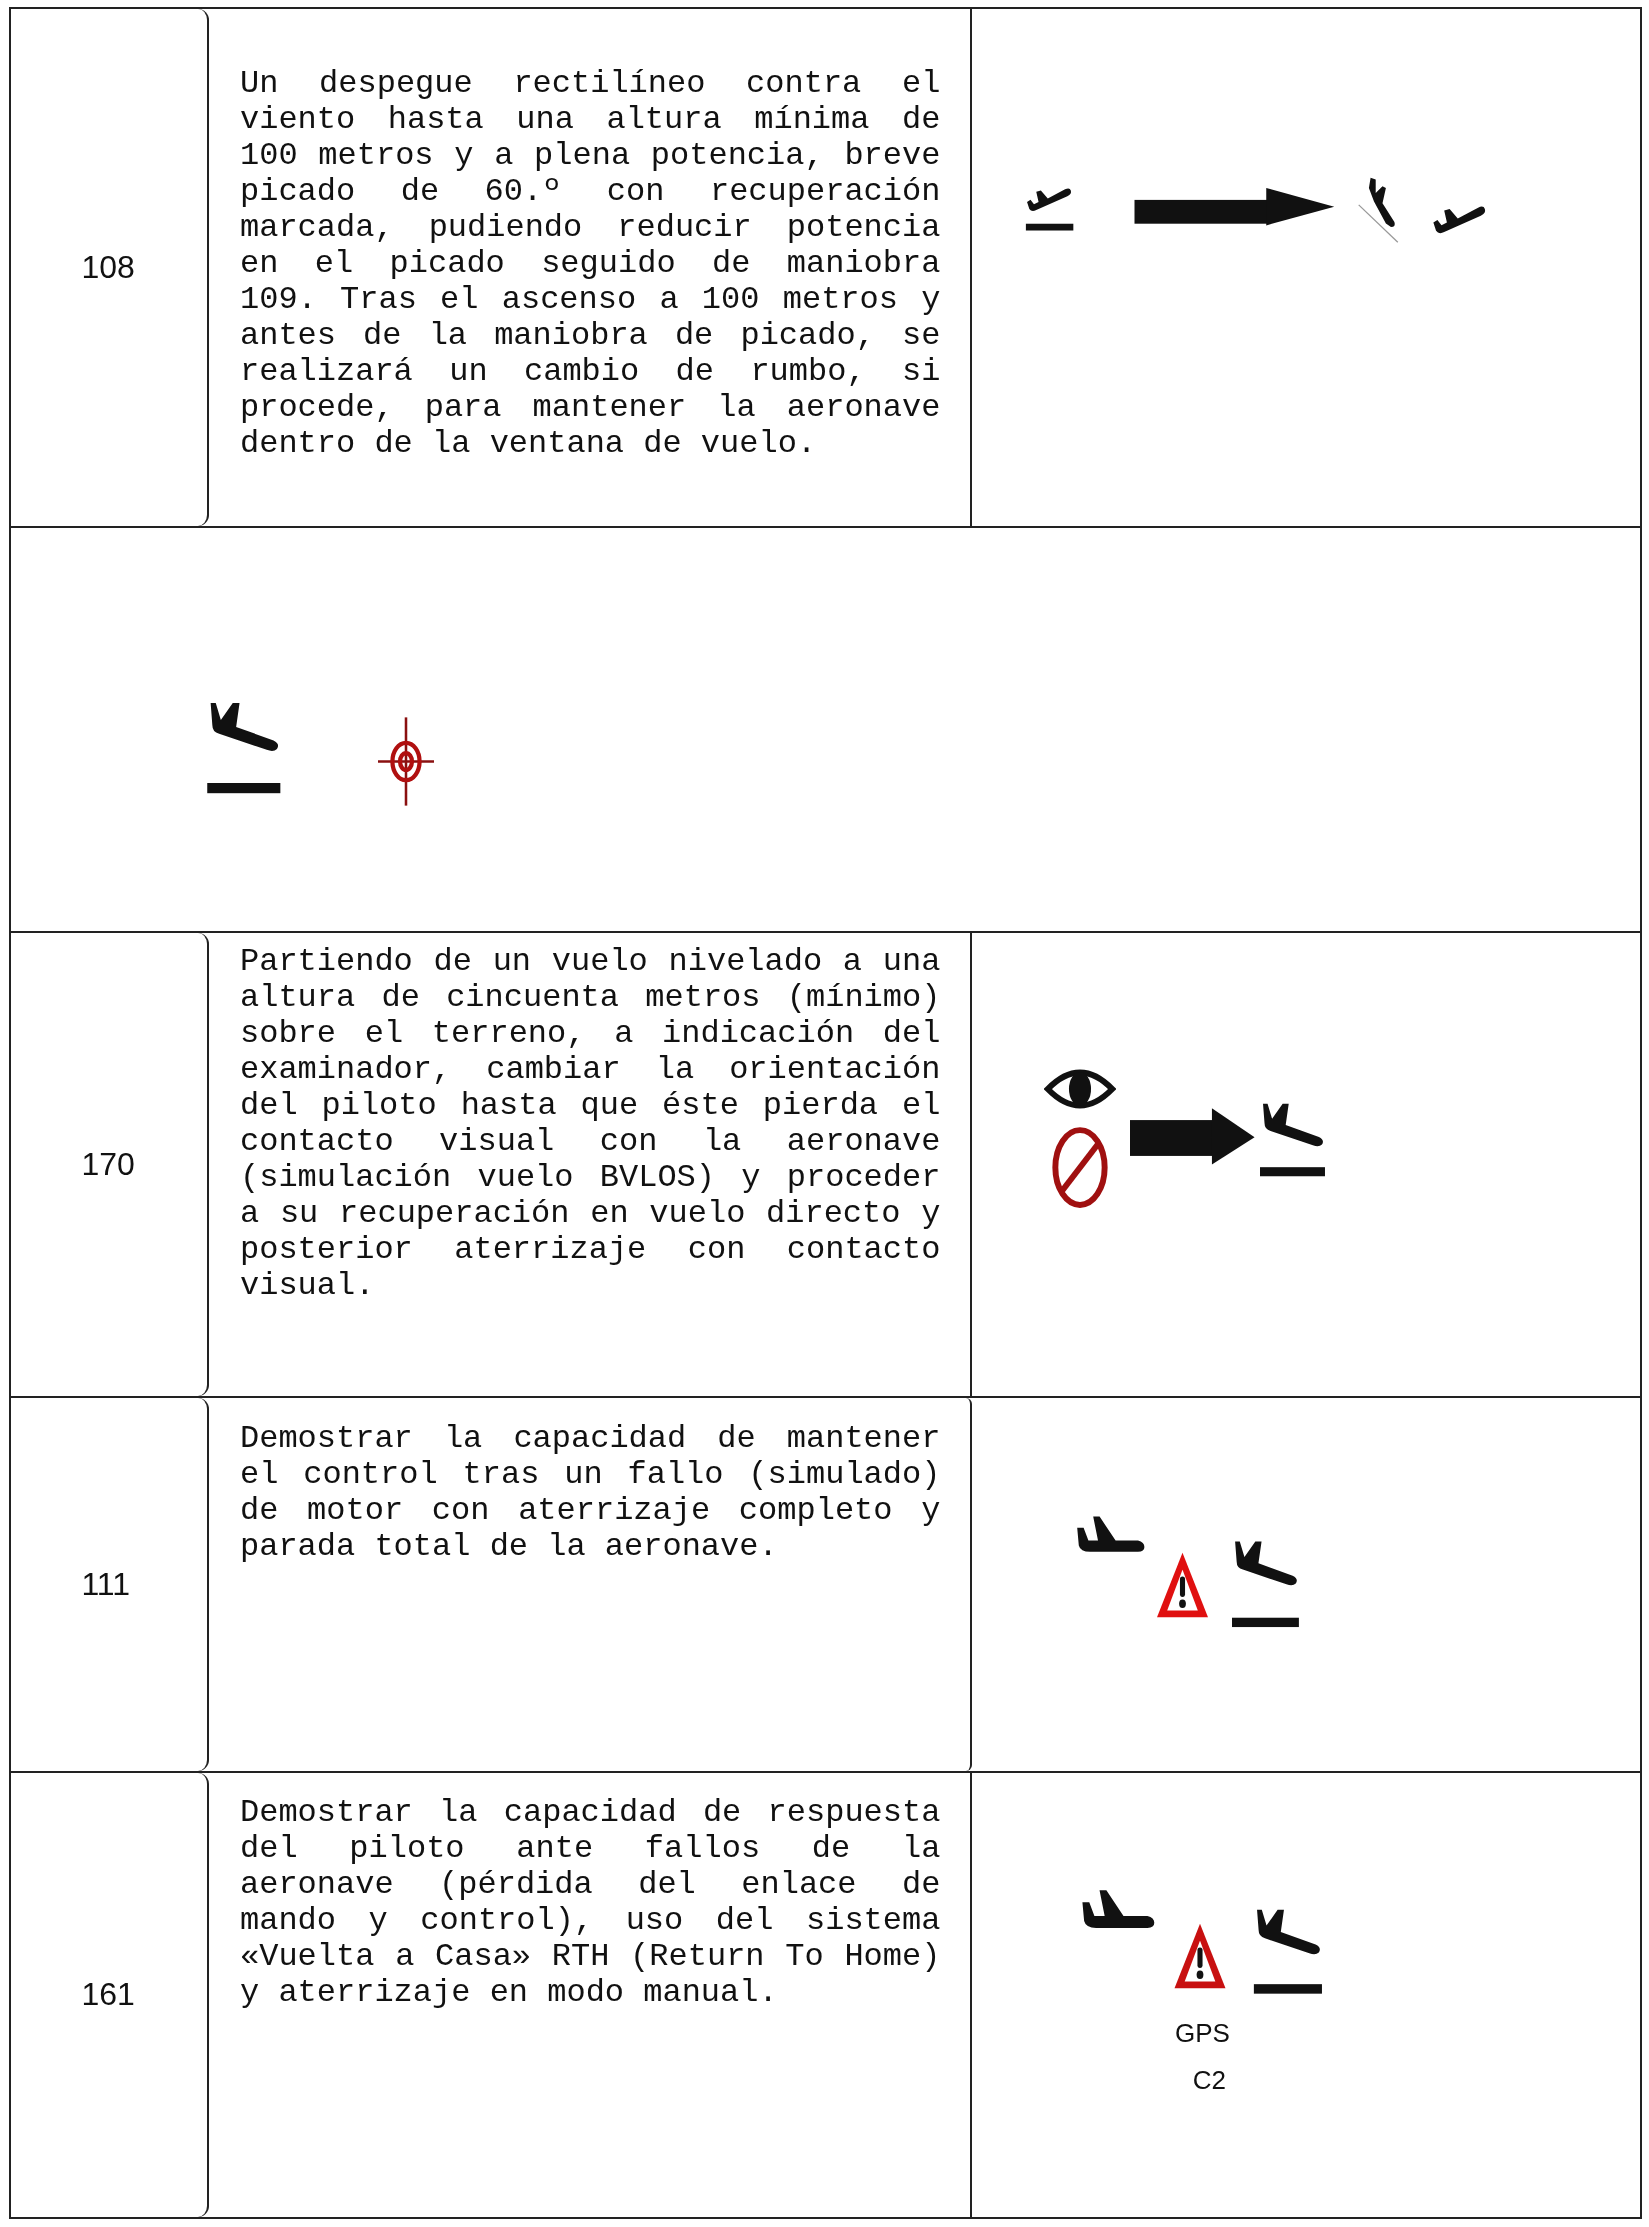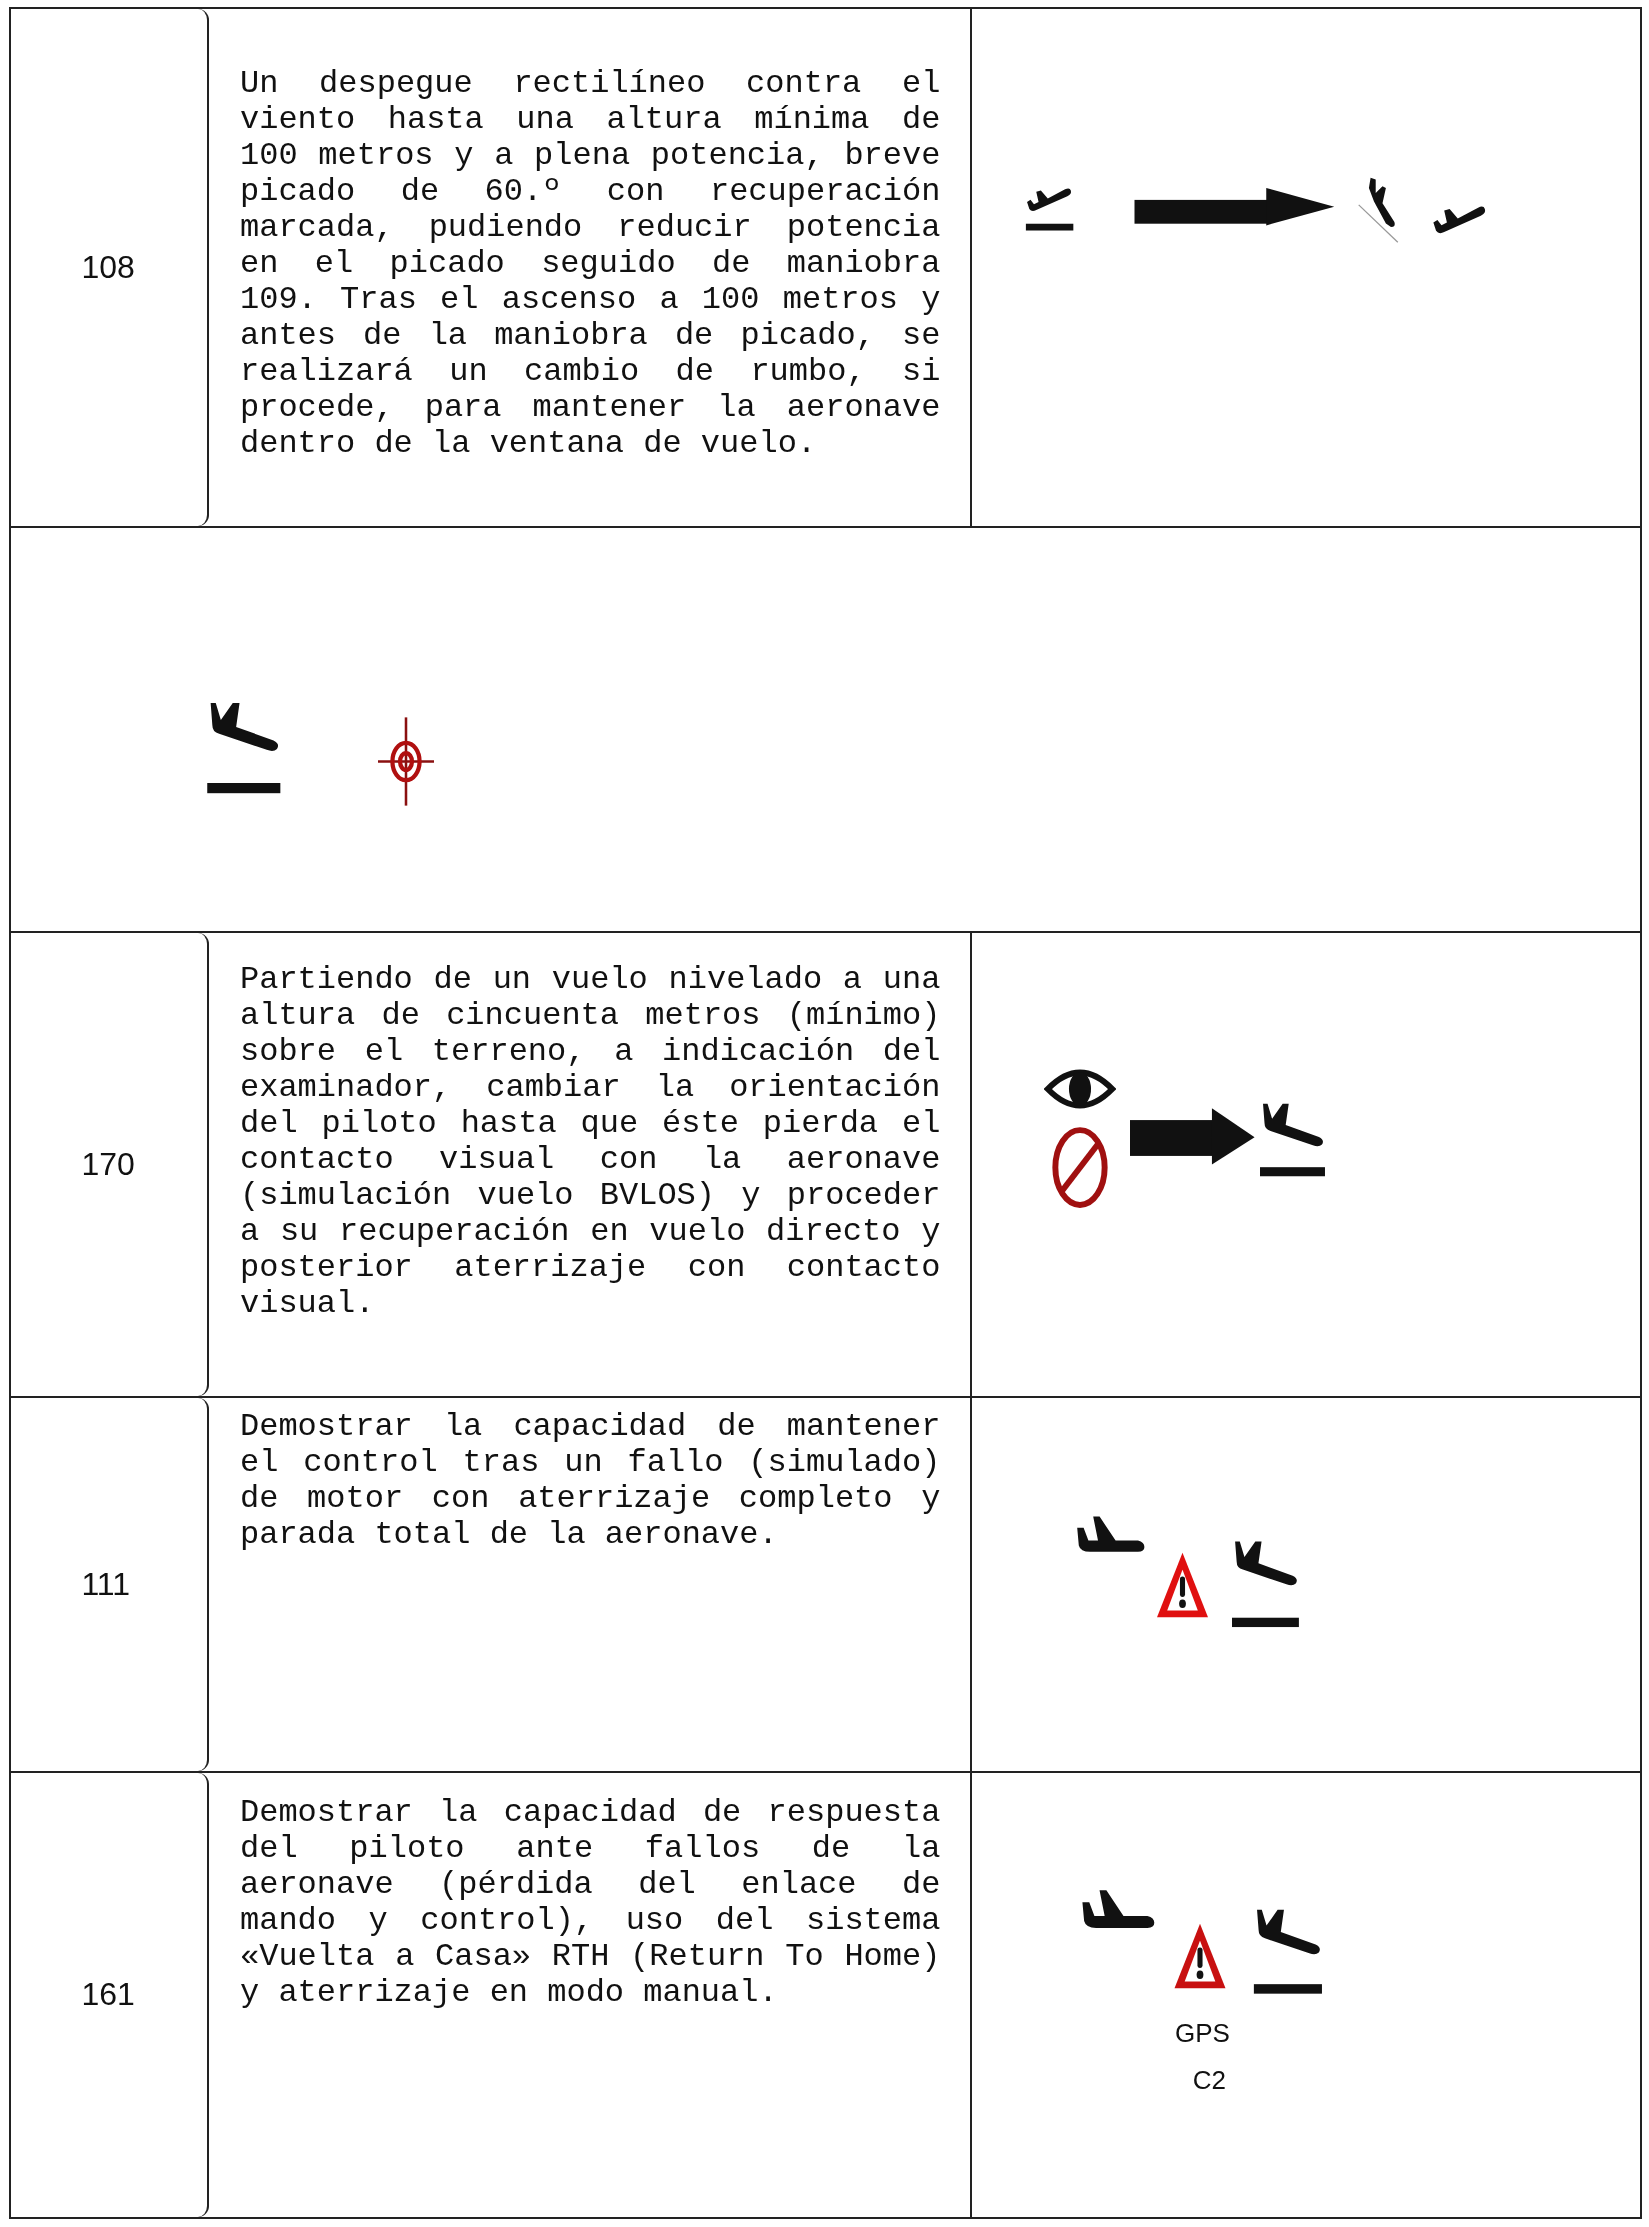--- a/index.html
+++ b/index.html
@@ -10,22 +10,22 @@
   .row { position:relative; display:flex; border-bottom:2.6px solid #222;
          border-left:2.6px solid #222; border-right:2.6px solid #222; box-sizing:border-box; }
   .cell { box-sizing:border-box; position:relative; }
   .num { width:198px; border-right:2.6px solid #222; display:flex; align-items:center;
          padding-left:70px; font-size:32px;border-radius:11px; }
   .desc { width:763px; border-right:2.6px solid #222; padding:0 19px 0 19.6px; }
   .desc p { margin:11px; font-size:32px; line-height:36px; text-align:justify;font-family:Liberation Mono, monospace; }
   .icons { flex:1; }
   .r108 { height:519px; } .r108 .desc { padding-top:46px; }
   .r109 { height:405px; } .r109 .desc { padding-top:48px; }
-  .r110 { height:465px; } .r110 .desc { padding-top:18px; }
-  .r111 { height:375px; } .r111 .desc { padding-top:0; }
+  .r110 { height:465px; } .r110 .desc { padding-top:0; }
+  .r111 { height:375px; } .r111 .desc { padding-top:12px;border-radius:6px; }
   .r112 { height:446px; } .r112 .desc { padding-top:11px; }
   .ic { position:absolute; }
   .gps { position:absolute; font-size:26px; line-height:48px; text-align:center; width:102px; }
 </style>
 </head>
 <body>
 
 <svg width="0" height="0" style="position:absolute">
   <defs>
 

